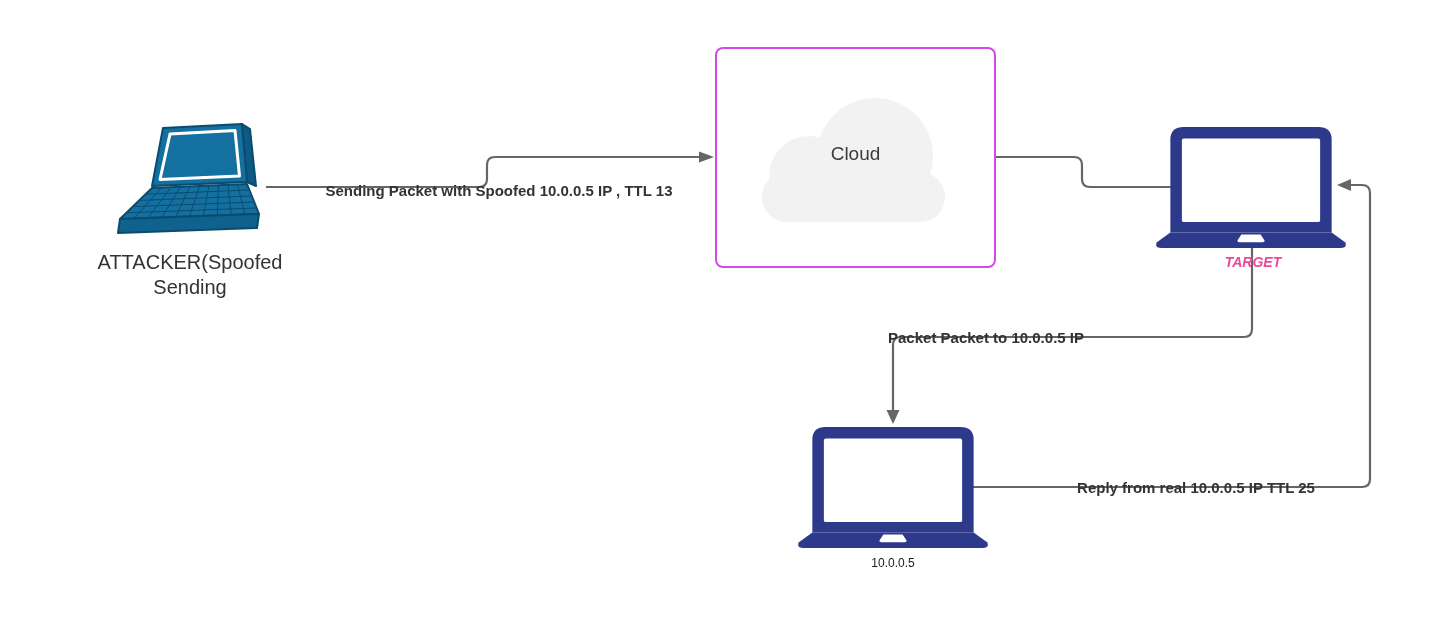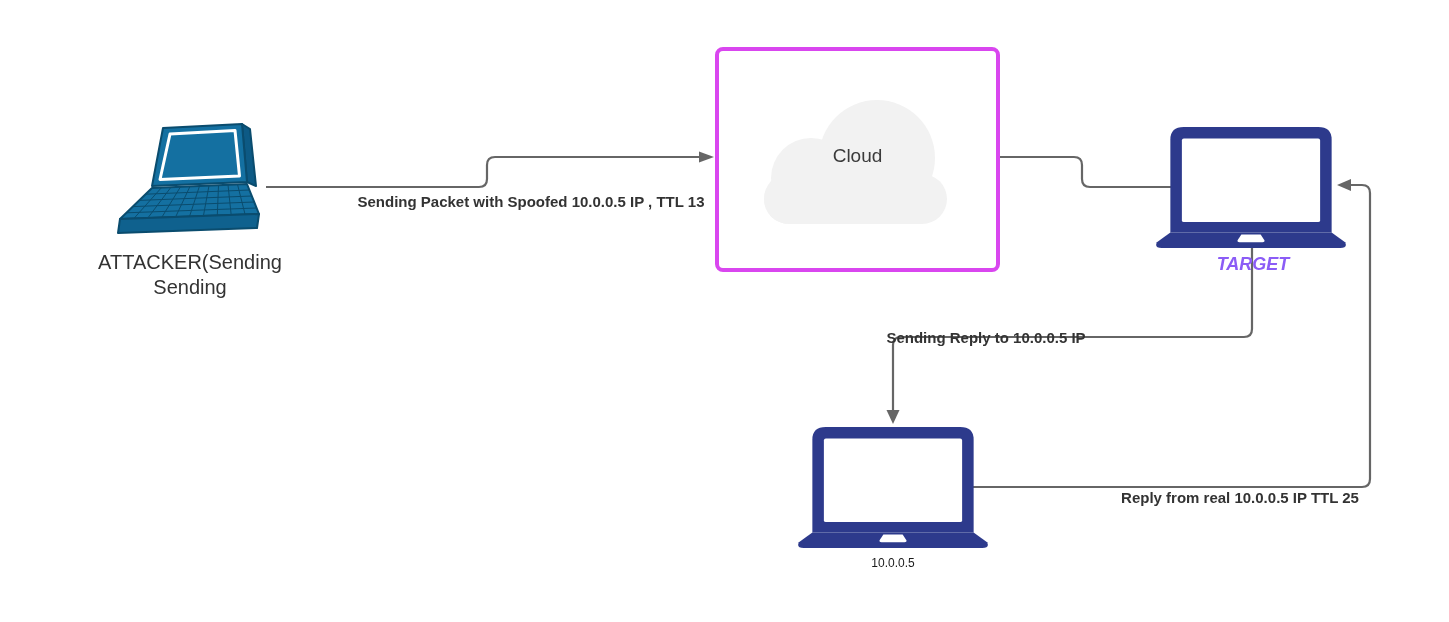--- a/index.html
+++ b/index.html
@@ -22,60 +22,60 @@
     pointer-events: none;
   }
   .conn { fill: none; stroke: #666666; stroke-width: 2.2; stroke-linejoin: round; }
   .arrowhead { fill: #666666; stroke: none; }
 
   
   .cloud-box {
     position: absolute;
     left: 715px; top: 47px;
     width: 277px; height: 217px;
-    border: 4px solid #d946ef;
+    border: 2px solid #d946ef;
     border-radius: 8px;
     background: #ffffff;
   }
   .cloud-shape { position: absolute; left: 40px; top: 49px; }
   .cloud-label {
     position: absolute;
     left: 0; top: 94px; width: 100%;
     text-align: center;
     font-size: 19px;
     color: #3b3b3b;
   }
 
   
   .node-label { color: #333333; text-align: center; }
   .attacker-label {
     left: 70px; top: 250px; width: 240px;
     font-size: 20px; line-height: 25px;
   }
   .target-label {
     left: 1153px; top: 254px; width: 200px;
-    font-size: 18px; font-weight: bold; font-style: italic; color: #8b5cf6;
+    font-size: 14px; font-weight: bold; font-style: italic; color: #ec4899;
   }
   .realhost-label {
     left: 793px; top: 556px; width: 200px;
     font-size: 12px; color: #1a1a1a;
   }
 
   
   .edge-label {
     position: absolute;
     transform: translateX(-50%);
     white-space: nowrap;
     font-size: 15px;
     font-weight: bold;
     color: #333333;
   }
-  .edge-label-a { left: 499px; top: 193px; margin-left: 32px; }
+  .edge-label-a { left: 499px; top: 182px; }
   .edge-label-c { left: 986px; top: 329px; }
-  .edge-label-d { left: 1240px; top: 479px; margin-top: 10px; }
+  .edge-label-d { left: 1196px; top: 479px; }
 </style>
 </head>
 <body>
 
 <div class="canvas">
 
   <svg class="connector-layer" viewBox="0 0 1449 622">
 
     <path class="conn" d="M266,187 L479,187 Q487,187 487,179 L487,165 Q487,157 495,157 L699,157"></path>
     <polygon class="arrowhead" points="699,151.5 699,162.5 714,157"></polygon>
@@ -109,21 +109,21 @@
         <line x1="133" y1="64.8" x2="136.2" y2="95"></line>
         <line x1="142.5" y1="64.4" x2="150.1" y2="94.5"></line>
         <line x1="50.6" y1="74.2" x2="154.4" y2="70"></line>
         <line x1="44.2" y1="80.4" x2="156.8" y2="76"></line>
         <line x1="37.8" y1="86.6" x2="159.2" y2="82"></line>
         <line x1="31.4" y1="92.8" x2="161.6" y2="88"></line>
       </g>
     </svg>
   </div>
   <div class="abs node-label attacker-label">
-    <div>ATTACKER(Sending</div>
+    <div>ATTACKER(Spoofed</div>
     <div>Sending</div>
   </div>
 
   <div class="cloud-box">
     <svg class="cloud-shape" width="193" height="124" viewBox="0 0 193 124">
       <g fill="#f2f2f2">
         <circle cx="118" cy="58" r="58"></circle>
         <circle cx="52" cy="78" r="40"></circle>
         <circle cx="30" cy="99" r="25"></circle>
         <rect x="5" y="74" width="183" height="50" rx="25"></rect>
@@ -146,16 +146,16 @@
     <svg width="192" height="121" viewBox="0 0 200 126">
       <path d="M30,0 L170,0 Q184,0 184,13 L184,110 L16,110 L16,13 Q16,0 30,0 Z" fill="#2d3a8c"></path>
       <rect x="28" y="12" width="144" height="87" rx="2" fill="#ffffff"></rect>
       <path d="M16,110 L184,110 L198,120 Q201,126 193,126 L7,126 Q-1,126 2,120 Z" fill="#2d3a8c"></path>
       <path d="M90,112 L110,112 L114,118 Q114.5,120 112,120 L88,120 Q85.5,120 86,118 Z" fill="#ffffff"></path>
     </svg>
   </div>
   <div class="abs node-label realhost-label">10.0.0.5</div>
 
   <div class="edge-label edge-label-a">Sending Packet with Spoofed 10.0.0.5 IP , TTL 13</div>
-  <div class="edge-label edge-label-c">Sending Reply to 10.0.0.5 IP</div>
+  <div class="edge-label edge-label-c">Packet Packet to 10.0.0.5 IP</div>
   <div class="edge-label edge-label-d">Reply from real 10.0.0.5 IP TTL 25</div>
 
 </div>
 
 </body></html>

